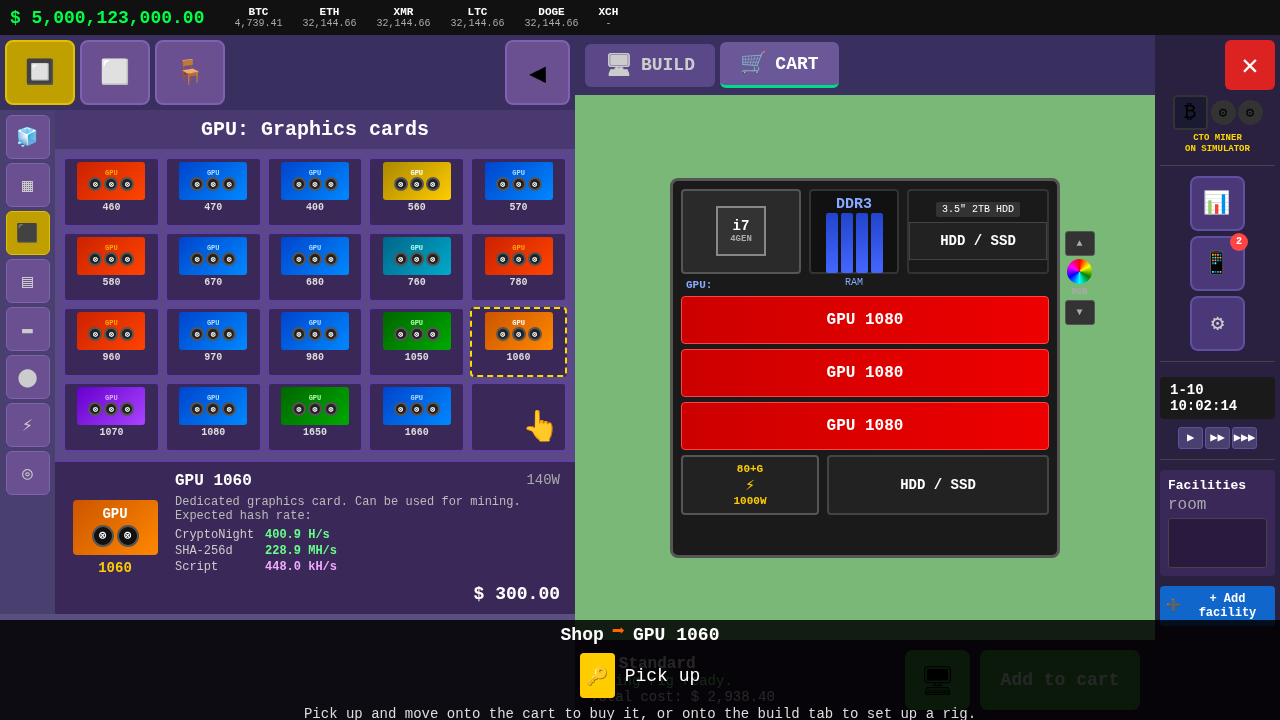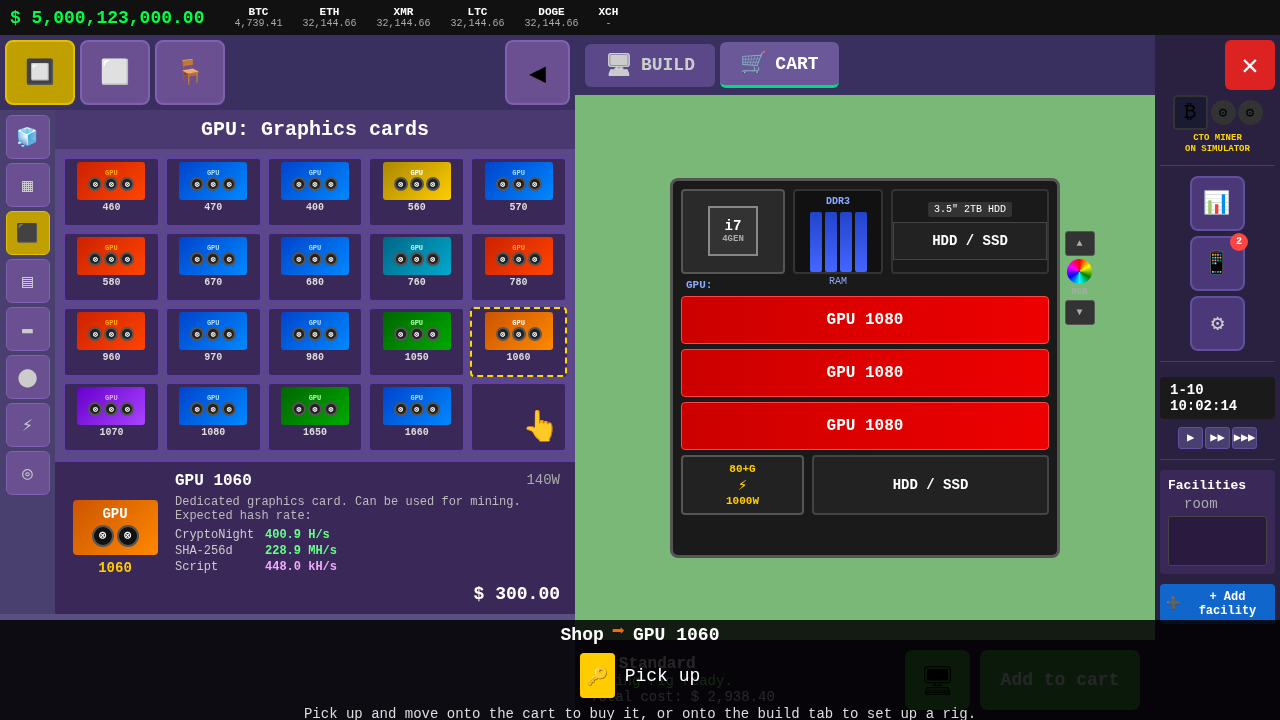--- a/index.html
+++ b/index.html
@@ -315,21 +315,21 @@
       flex-direction: column;
       gap: 5px;
       position: relative;
     }
     #pc-top-row {
       display: flex;
       gap: 8px;
       height: 85px;
     }
     #pc-cpu {
-      width: 104px;
+      width: 120px;
       background: #2a2a2a;
       border: 2px solid #555;
       border-radius: 4px;
       display: flex;
       flex-direction: column;
       align-items: center;
       justify-content: center;
       color: #aaa;
       font-size: 11px;
       font-weight: bold;
@@ -399,21 +399,21 @@
       border: 1px solid #ff4444;
     }
 
     
     #pc-psu-row {
       display: flex;
       gap: 8px;
       height: 60px;
     }
     #pc-psu {
-      width: 123px;
+      width: 138px;
       background: #222;
       border: 2px solid #555;
       border-radius: 4px;
       display: flex;
       flex-direction: column;
       align-items: center;
       justify-content: center;
       color: #fff;
       font-size: 11px;
       font-weight: bold;
@@ -656,22 +656,21 @@
       border-radius: 4px;
     }
     #facilities-title {
       color: #fff;
       font-size: 13px;
       font-weight: bold;
       margin-bottom: 3px;
     }
     #room-label {
       color: #aaa;
-      font-size: 14px;
-      margin-left: 16px;
+      font-size: 16px;
     }
     #add-facility-btn {
       width: 100%;
       background: #1166cc;
       color: #fff;
       border: none;
       border-radius: 4px;
       padding: 6px;
       font-size: 12px;
       font-weight: bold;
@@ -1084,21 +1083,21 @@
         <div id="pc-top-row">
 
           <div id="pc-cpu">
             <div id="pc-cpu-chip">
               <div style="font-size:14px;font-weight:bold;color:#fff;">i7</div>
               <div style="font-size:9px;color:#aaa;">4GEN</div>
             </div>
           </div>
 
           <div style="width:90px;background:#111;border:2px solid #333;border-radius:4px;display:flex;flex-direction:column;align-items:center;justify-content:flex-start;padding:5px;">
-            <div id="ddr3-label" style="position:static;color:#88aaff;font-size:10px;font-weight:bold;margin-bottom:5px;">DDR3</div>
+            <div id="ddr3-label" style="position:static;color:#88aaff;font-size:15px;font-weight:bold;">DDR3</div>
             <div style="display:flex;gap:3px;">
               <div class="ram-stick ram-blue"></div>
               <div class="ram-stick ram-blue"></div>
               <div class="ram-stick ram-blue"></div>
               <div class="ram-stick ram-blue"></div>
             </div>
             <div style="color:#88aaff;font-size:10px;margin-top:4px;">RAM</div>
           </div>
 
           <div id="pc-hdd">

